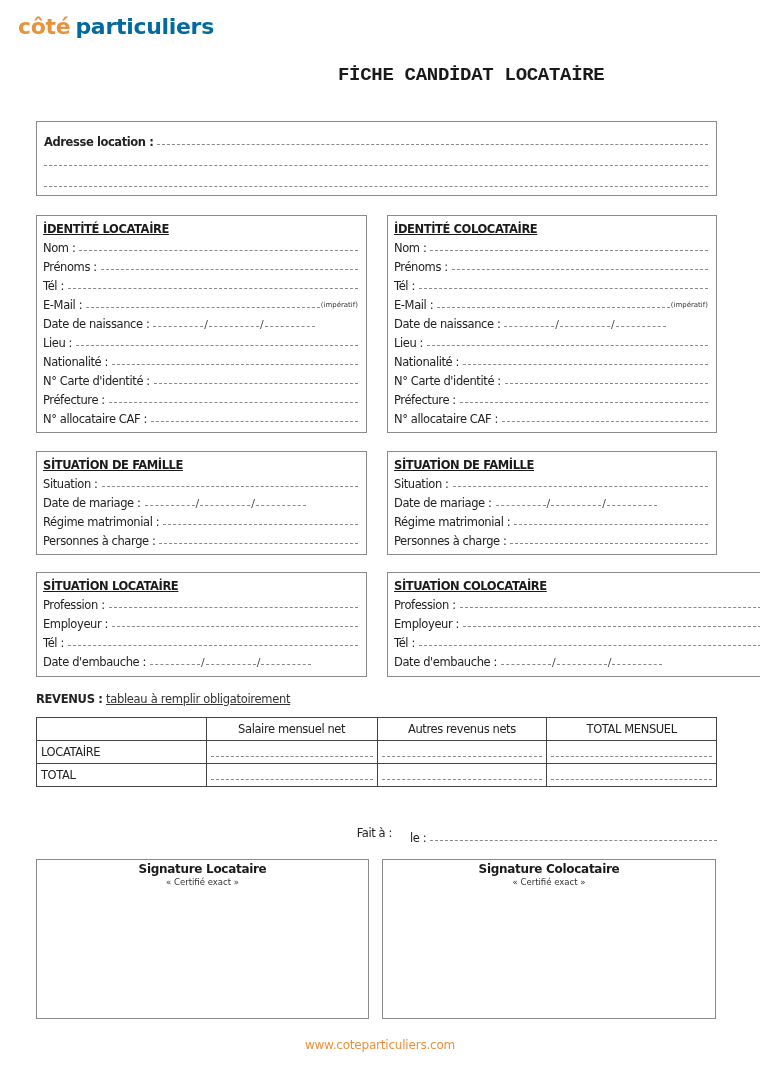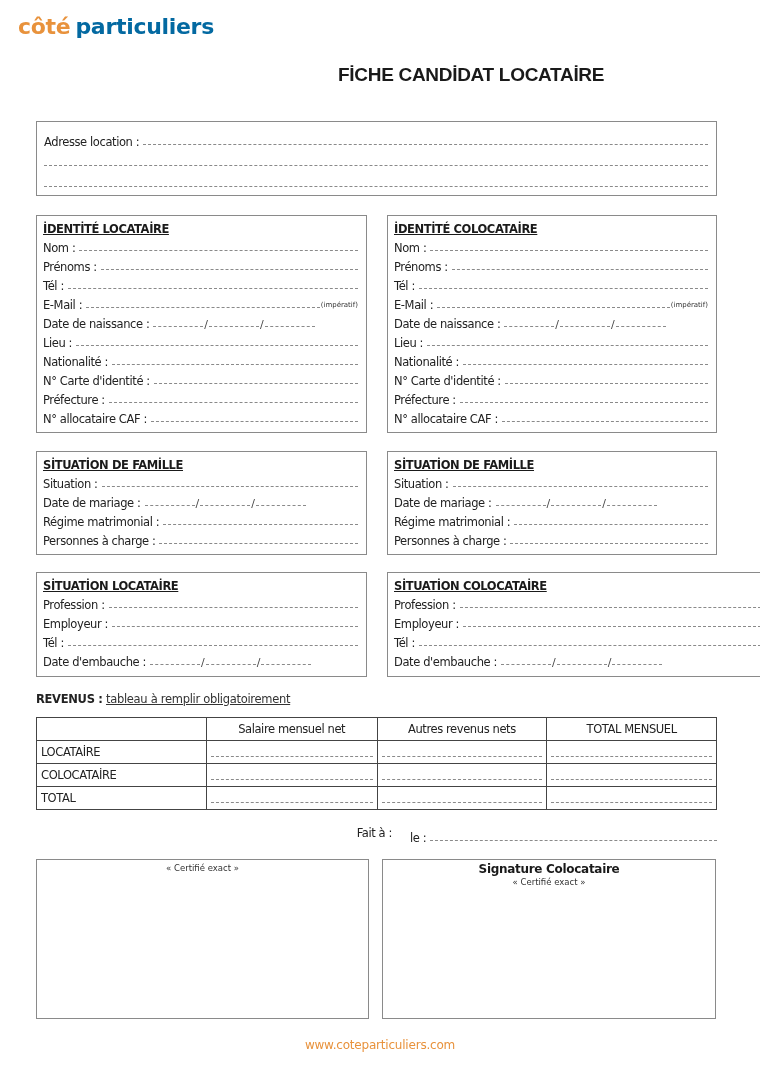--- a/index.html
+++ b/index.html
@@ -3,35 +3,35 @@
 <meta charset="utf-8">
 <style>
   * { box-sizing: border-box; margin: 0; padding: 0; }
   html, body { width: 760px; height: 1080px; background: #ffffff; overflow: hidden; }
   body { position: relative; font-family: "DejaVu Sans", sans-serif; color: #222; }
 
   .logo { position: absolute; left: 18px; top: 14px; font-family: "DejaVu Sans", sans-serif; font-size: 22px; letter-spacing: -0.3px; }
   .logo .c1 { color: #e8923c; font-weight: bold; }
   .logo .c2 { color: #0369a1; font-weight: bold; margin-left: 5px; }
 
-  .title { position: absolute; left: 338px; top: 64px; font-family: Liberation Sans, sans-serif; font-weight: bold; font-size: 19px; color: #1a1a1a; letter-spacing: -0.3px; }
+  .title { position: absolute; left: 338px; top: 64px; font-family: Liberation Mono, monospace; font-weight: bold; font-size: 19px; color: #1a1a1a; letter-spacing: -0.3px; }
 
   .box { position: absolute; border: 1px solid #8a8a8a; background: #fff; }
   .lbl { font-family: "DejaVu Sans", sans-serif; font-size: 11.5px; color: #222; letter-spacing: -0.4px; white-space: nowrap; }
 
   .line-row { display: flex; align-items: flex-end; height: 19px; }
   .line-row .lbl { flex: none; padding-right: 4px; }
   .dash { flex: 1; height: 1px; border-bottom: 1px dashed #8a8a8a; margin-bottom: 4px; }
   .note { font-size: 7px; color: #333; flex: none; padding-left: 1px; margin-bottom: 3px; }
   .dateseg { width: 50px; flex: none; height: 1px; border-bottom: 1px dashed #8a8a8a; margin-bottom: 4px; }
   .slash { flex: none; font-size: 11px; color: #444; padding: 0 1px; }
 
   .sect-title { font-family: "DejaVu Sans", sans-serif; font-weight: bold; font-size: 11.5px; text-decoration: underline; color: #1a1a1a; letter-spacing: -0.4px; height: 18px; display: flex; align-items: flex-end; }
 
-  .addr { left: 36px; top: 121px; width: 681px; height: 75px; padding: 6px 8px 0 7px; }
+  .addr { left: 36px; top: 121px; width: 681px; height: 75px; padding: 6px 8px 0 7px; font-weight: bold; }
   .addr .line-row { height: 21px; }
 
   .panel { padding: 2px 8px 0 6px; }
 
   table.rev { position: absolute; left: 36px; top: 717px; width: 681px; border-collapse: collapse; }
   table.rev td { border: 1.5px solid #444; height: 23px; padding: 0 4px; font-size: 11.5px; letter-spacing: -0.4px; }
   table.rev td.hdr { text-align: center; }
   table.rev td .dash { margin: 8px 0 0 0; }
 
   .rev-label { position: absolute; left: 36px; top: 692px; font-size: 11.5px; letter-spacing: -0.3px; }
@@ -288,32 +288,20 @@
           <div class="dash"></div>
         </td>
     <td>
           <div class="dash"></div>
         </td>
     <td>
           <div class="dash"></div>
         </td>
   </tr>
   <tr>
-    <td>COLOCATAİRE</td>
-    <td>
-          <div class="dash"></div>
-        </td>
-    <td>
-          <div class="dash"></div>
-        </td>
-    <td>
-          <div class="dash"></div>
-        </td>
-  </tr>
-  <tr>
     <td>TOTAL</td>
     <td>
           <div class="dash"></div>
         </td>
     <td>
           <div class="dash"></div>
         </td>
     <td>
           <div class="dash"></div>
         </td>
@@ -324,20 +312,21 @@
 <div class="line-row fait">
   <span class="lbl">Fait à :</span>
   <span class="dash"></span>
 </div>
 <div class="line-row le">
   <span class="lbl">le :</span>
   <span class="dash"></span>
 </div>
 
 <div class="box sig" style="left:36px; width:333px;">
+  <div class="st">Signature Locataire</div>
   <div class="ss">« Certifié exact »</div>
 </div>
 <div class="box sig" style="left:382px; width:334px;">
   <div class="st">Signature Colocataire</div>
   <div class="ss">« Certifié exact »</div>
 </div>
 
 <div class="footer">www.coteparticuliers.com</div>
 
 </body></html>

